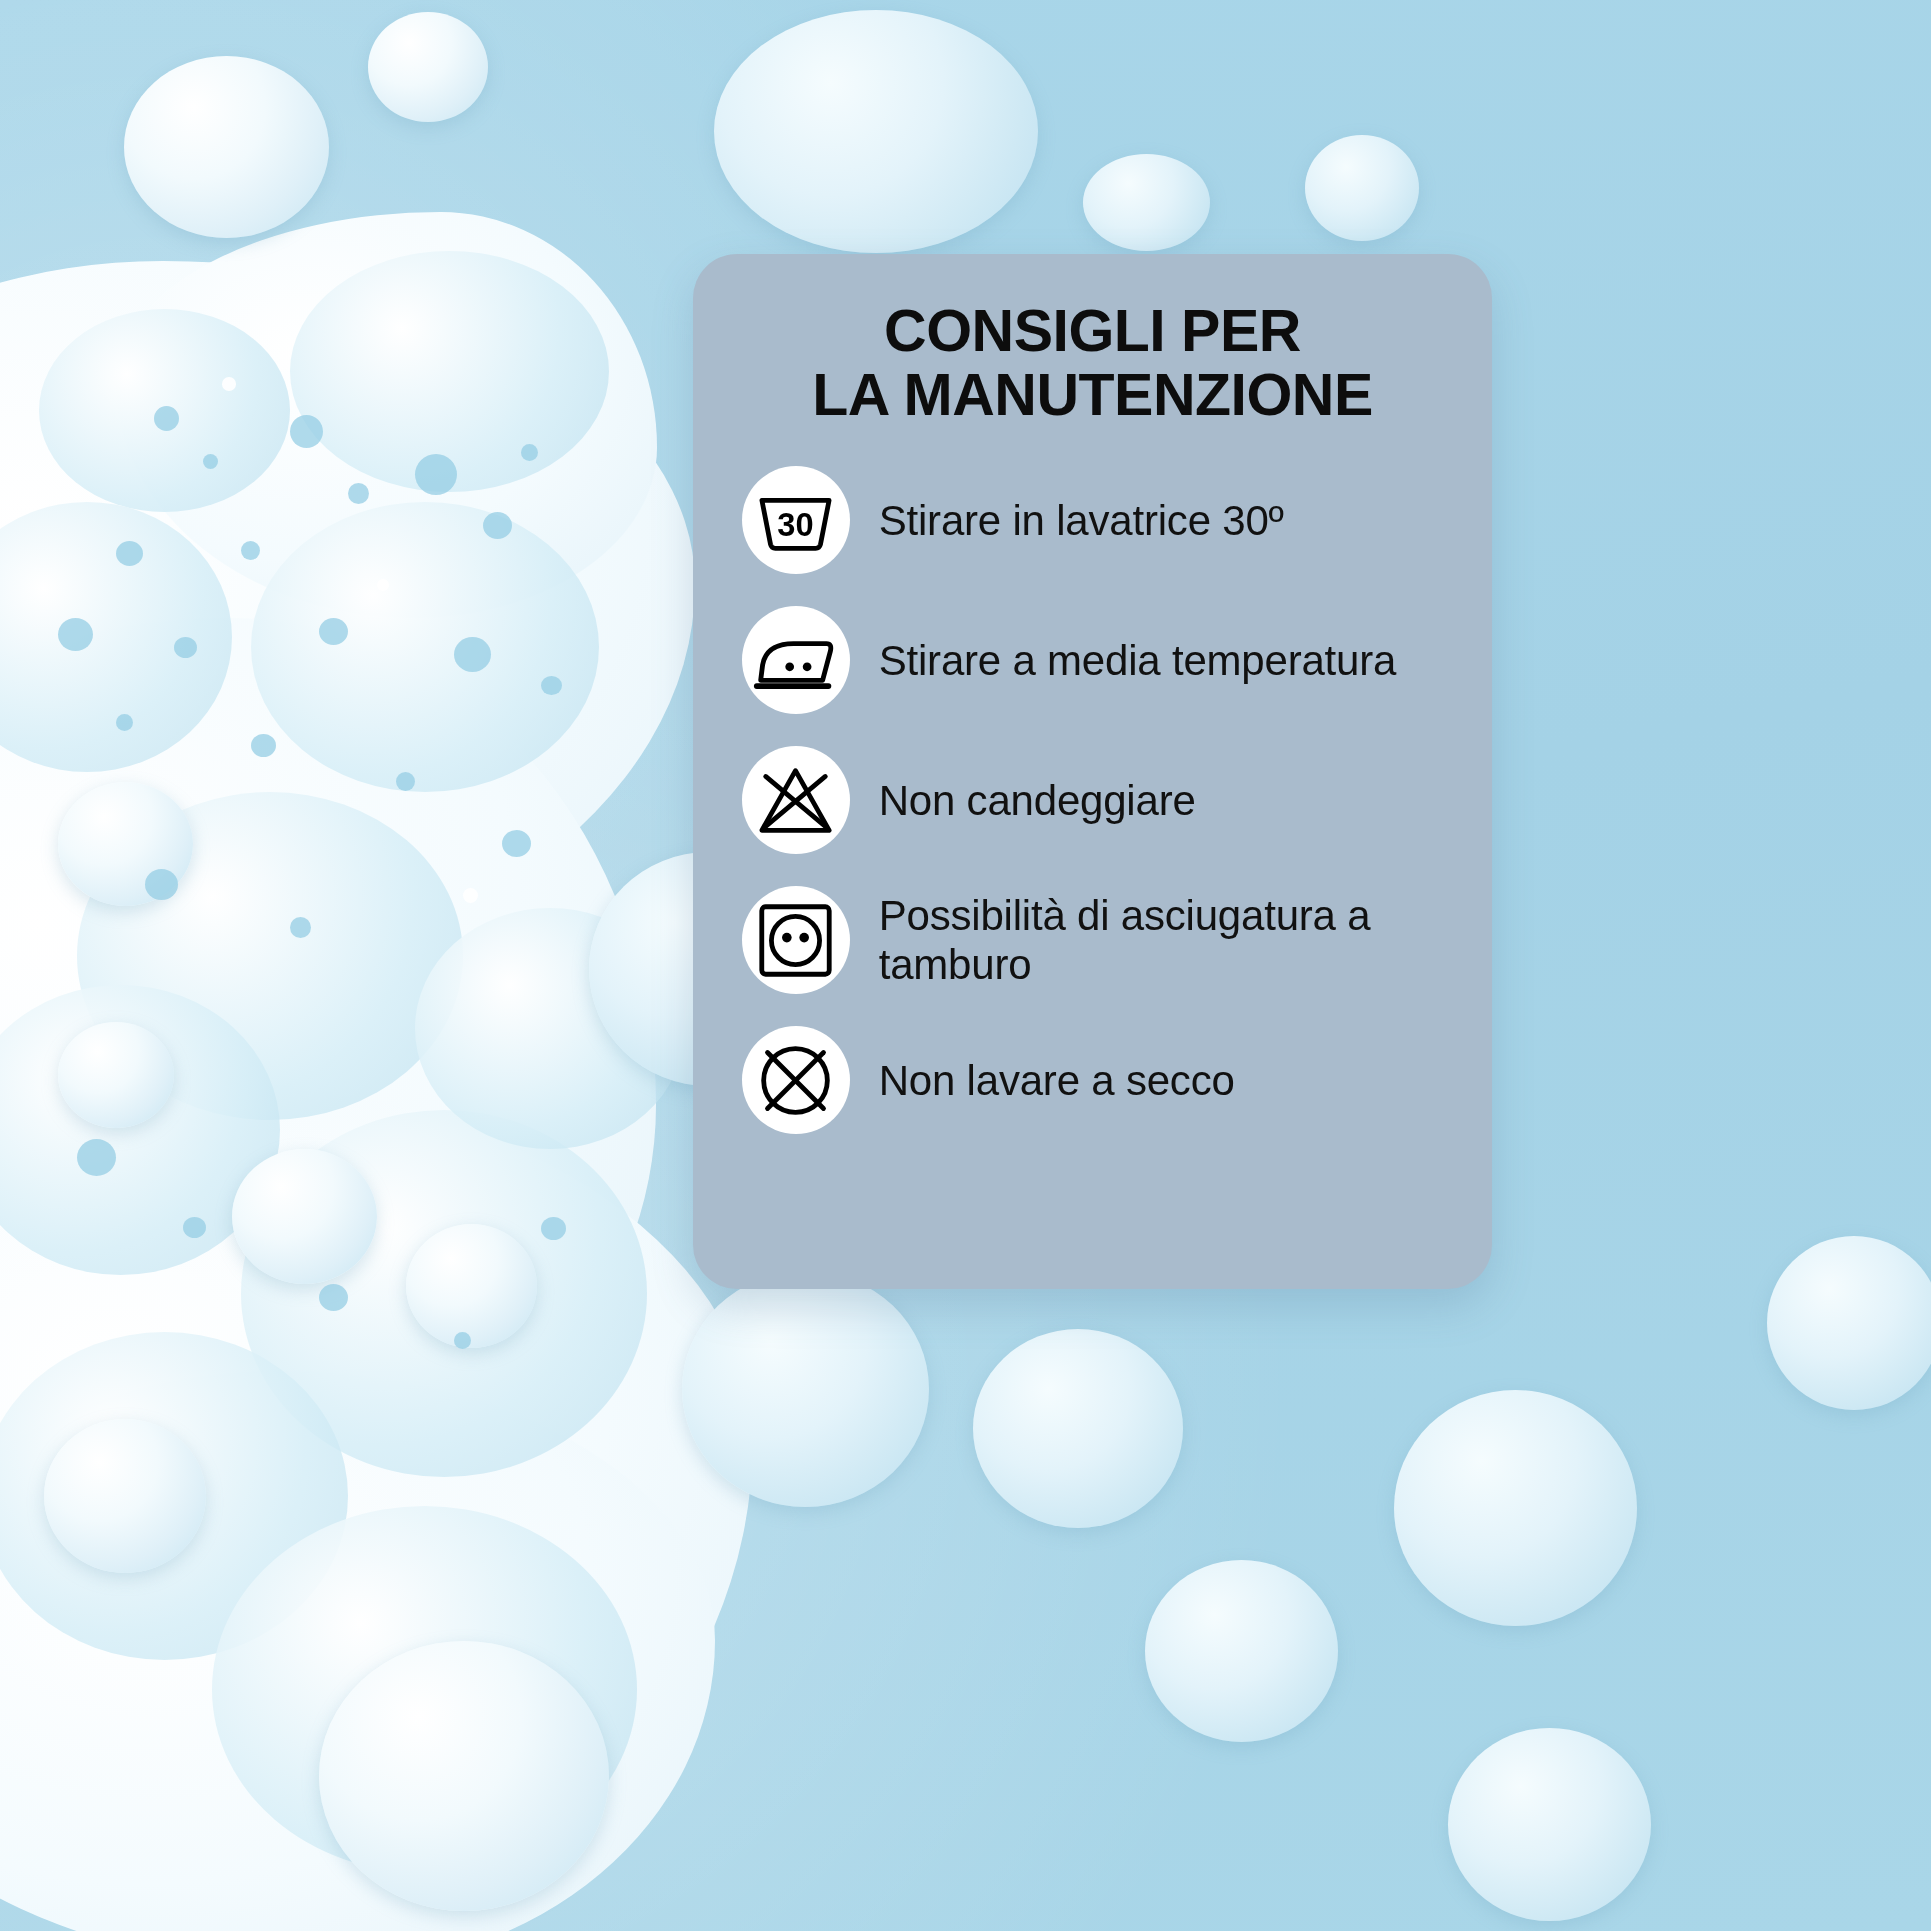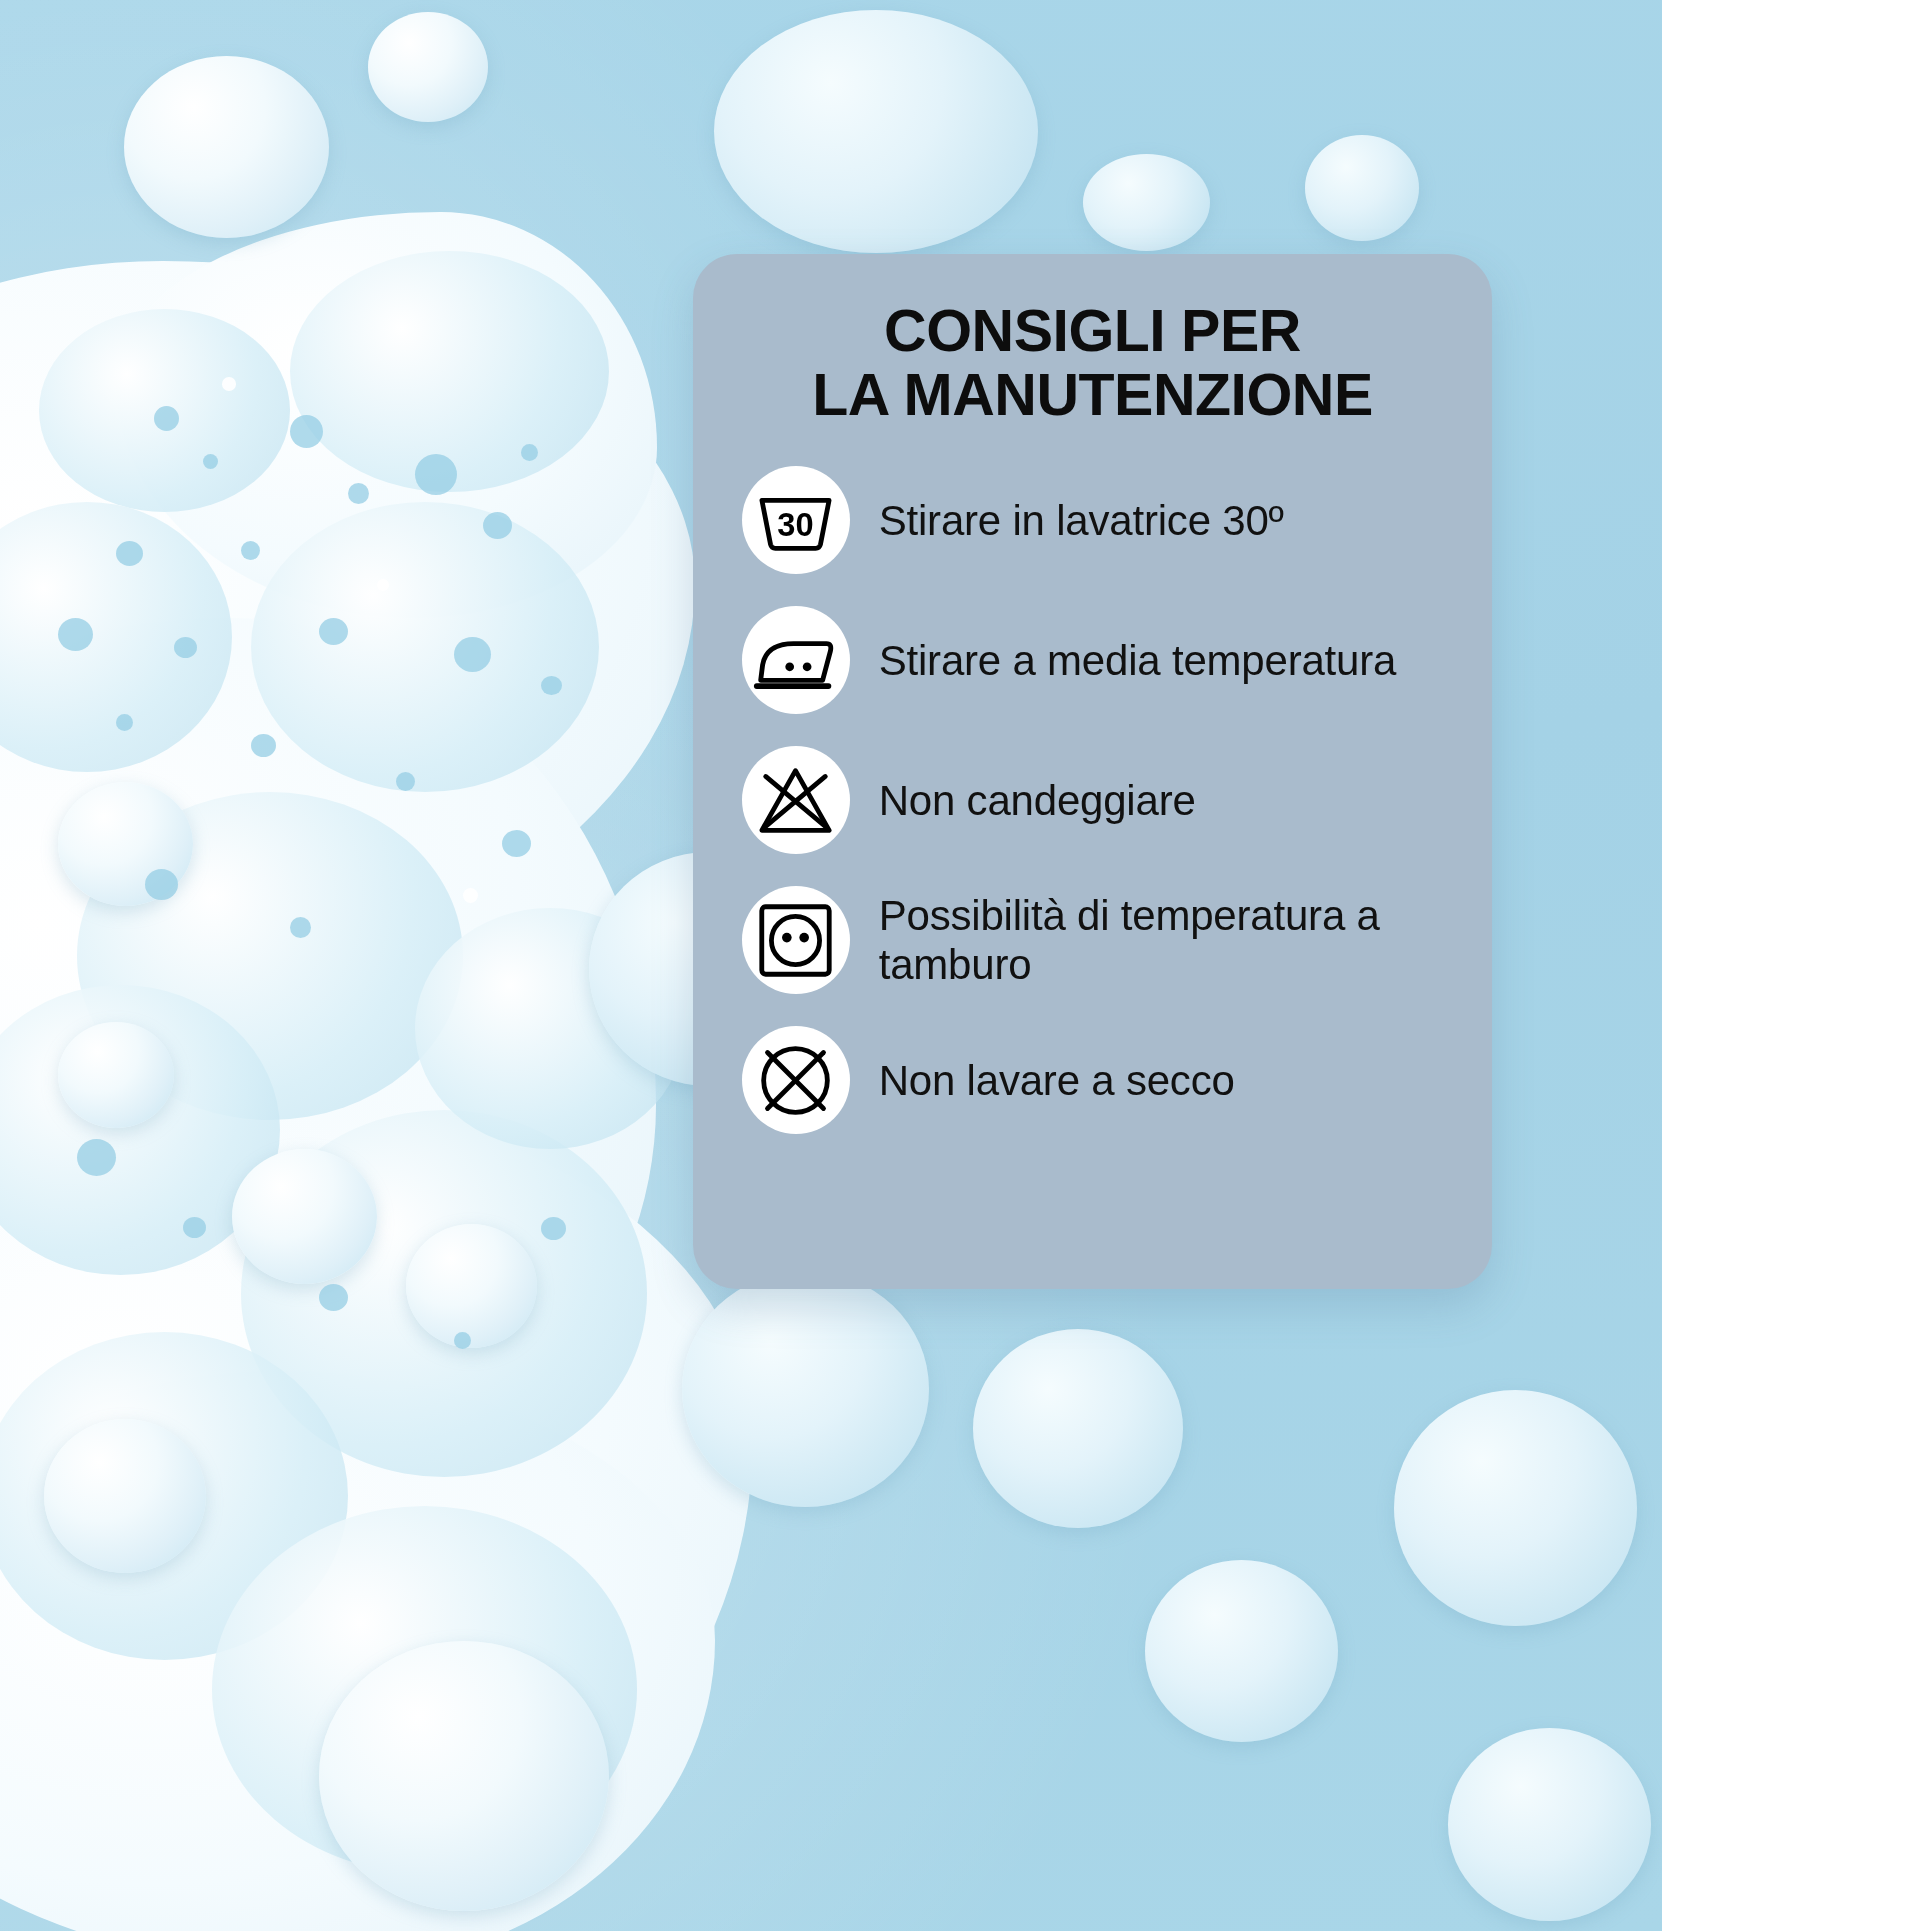--- a/index.html
+++ b/index.html
@@ -6,21 +6,21 @@
     margin: 0;
     padding: 0;
     width: 1931px;
     height: 1931px;
     overflow: hidden;
     font-family: "Liberation Sans", sans-serif;
   }
 
   #stage {
     position: relative;
-    width: 1662px;
+    width: 1931px;
     height: 1931px;
     background: #a8d5e8;
     overflow: hidden;
   }
 
   
   .bg-base {
     position: absolute;
     inset: 0;
     background:
@@ -265,21 +265,21 @@
 
       <div class="care-row">
         <div class="sym-badge">
           <svg width="79" height="79" viewBox="0 0 82 82" aria-hidden="true">
             <rect x="6" y="6" width="70" height="70" rx="4" fill="none" stroke="#000" stroke-width="5"></rect>
             <circle cx="41" cy="41" r="25" fill="none" stroke="#000" stroke-width="5"></circle>
             <circle cx="32" cy="38" r="5" fill="#000"></circle>
             <circle cx="50" cy="38" r="5" fill="#000"></circle>
           </svg>
         </div>
-        <div class="care-label">Possibilità di temperatura a tamburo</div>
+        <div class="care-label">Possibilità di asciugatura a tamburo</div>
       </div>
 
       <div class="care-row">
         <div class="sym-badge">
           <svg width="83" height="83" viewBox="0 0 86 86" aria-hidden="true">
             <circle cx="43" cy="43" r="33" fill="none" stroke="#000" stroke-width="5"></circle>
             <line x1="14" y1="14" x2="72" y2="72" stroke="#000" stroke-width="5" stroke-linecap="round"></line>
             <line x1="72" y1="14" x2="14" y2="72" stroke="#000" stroke-width="5" stroke-linecap="round"></line>
           </svg>
         </div>

